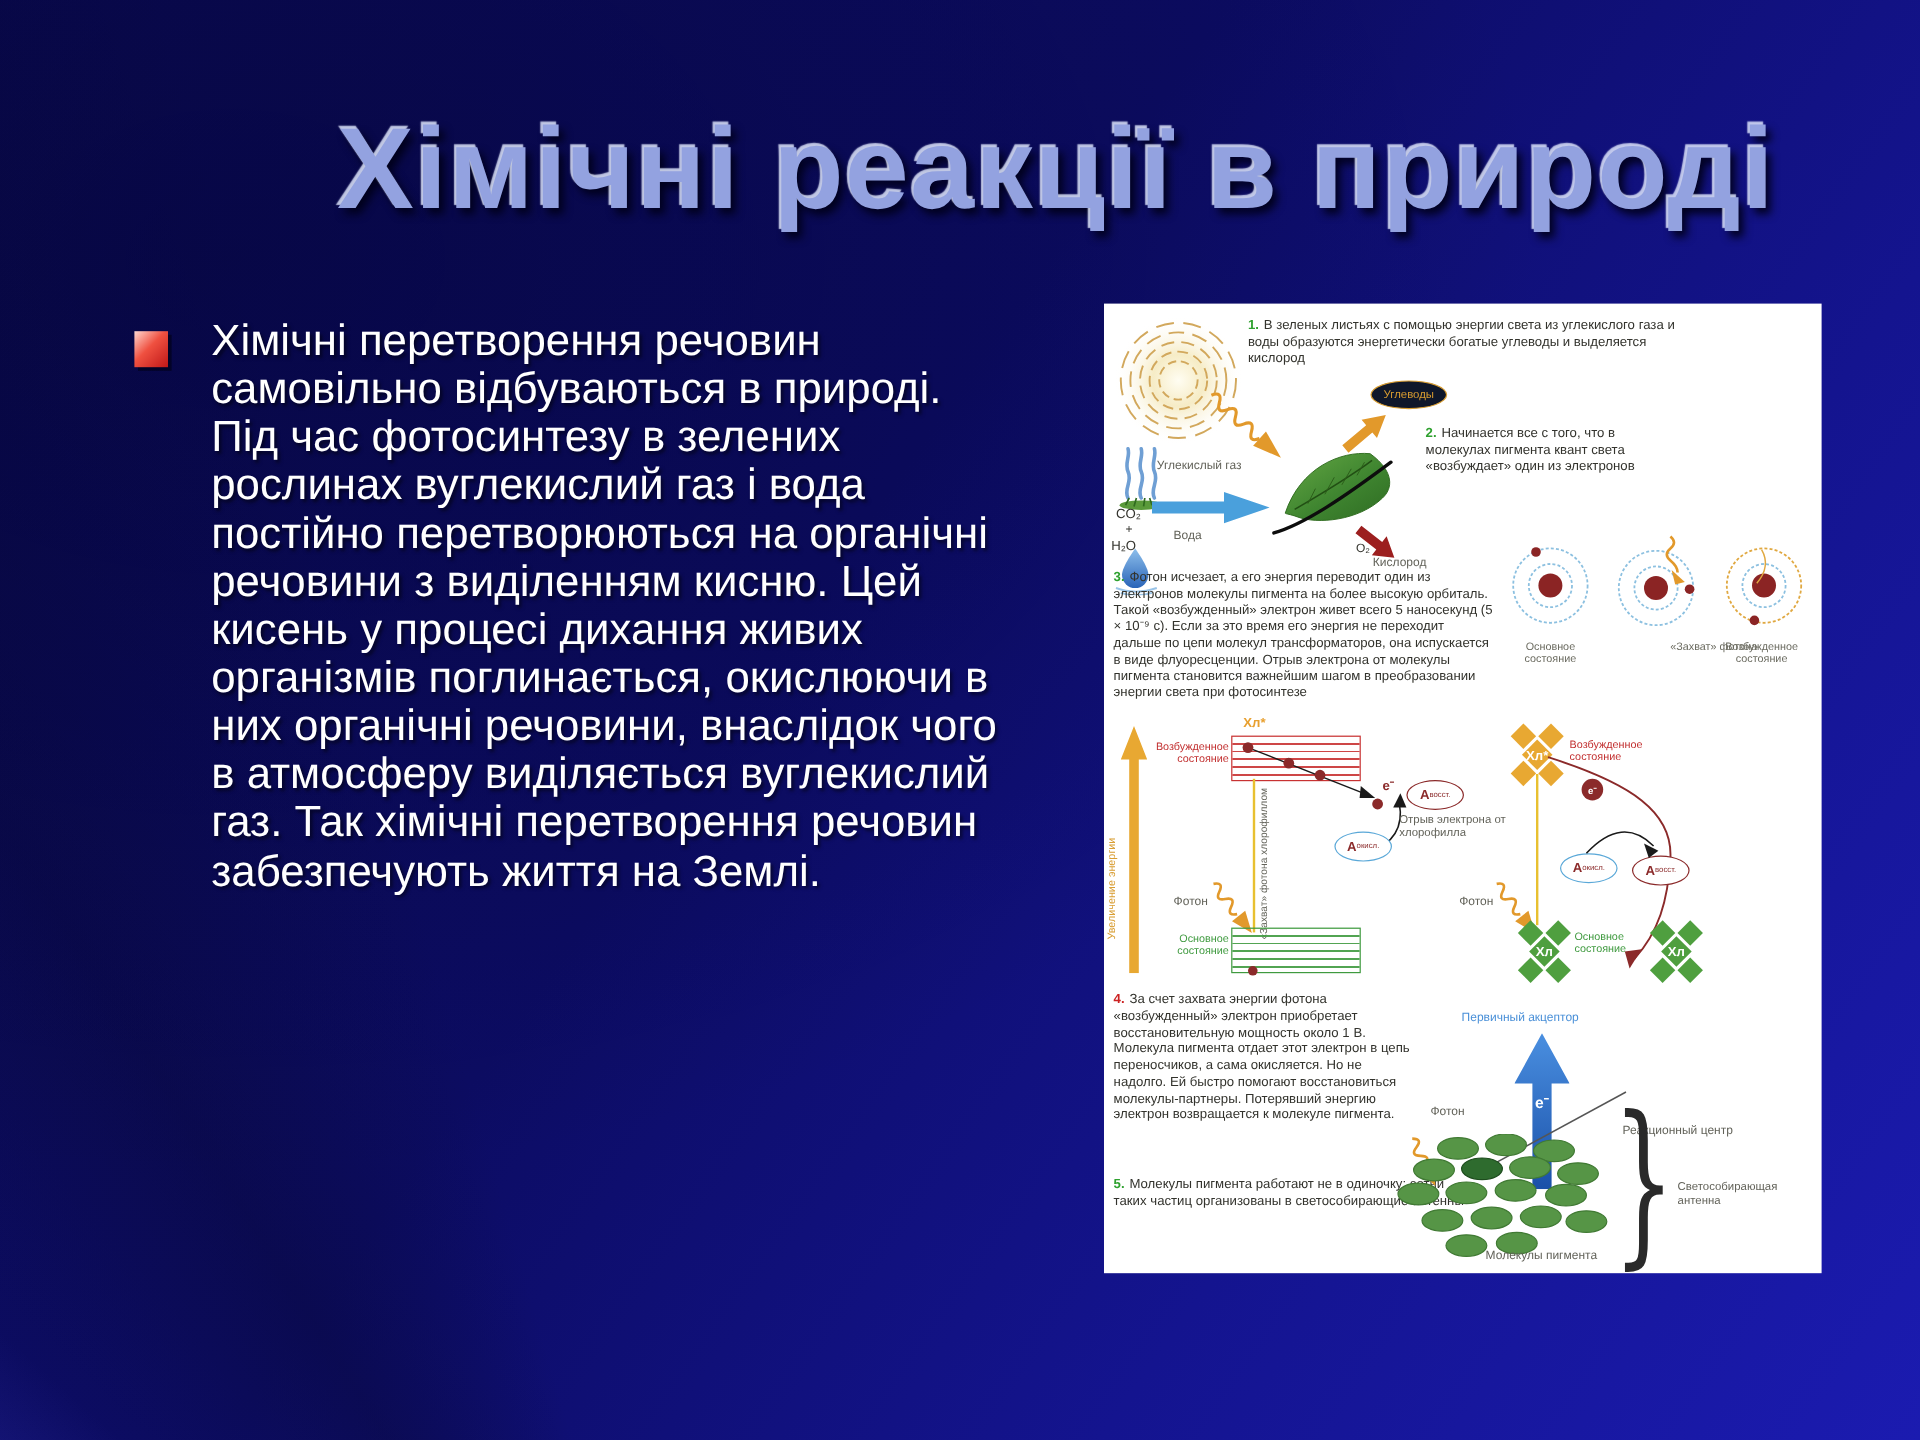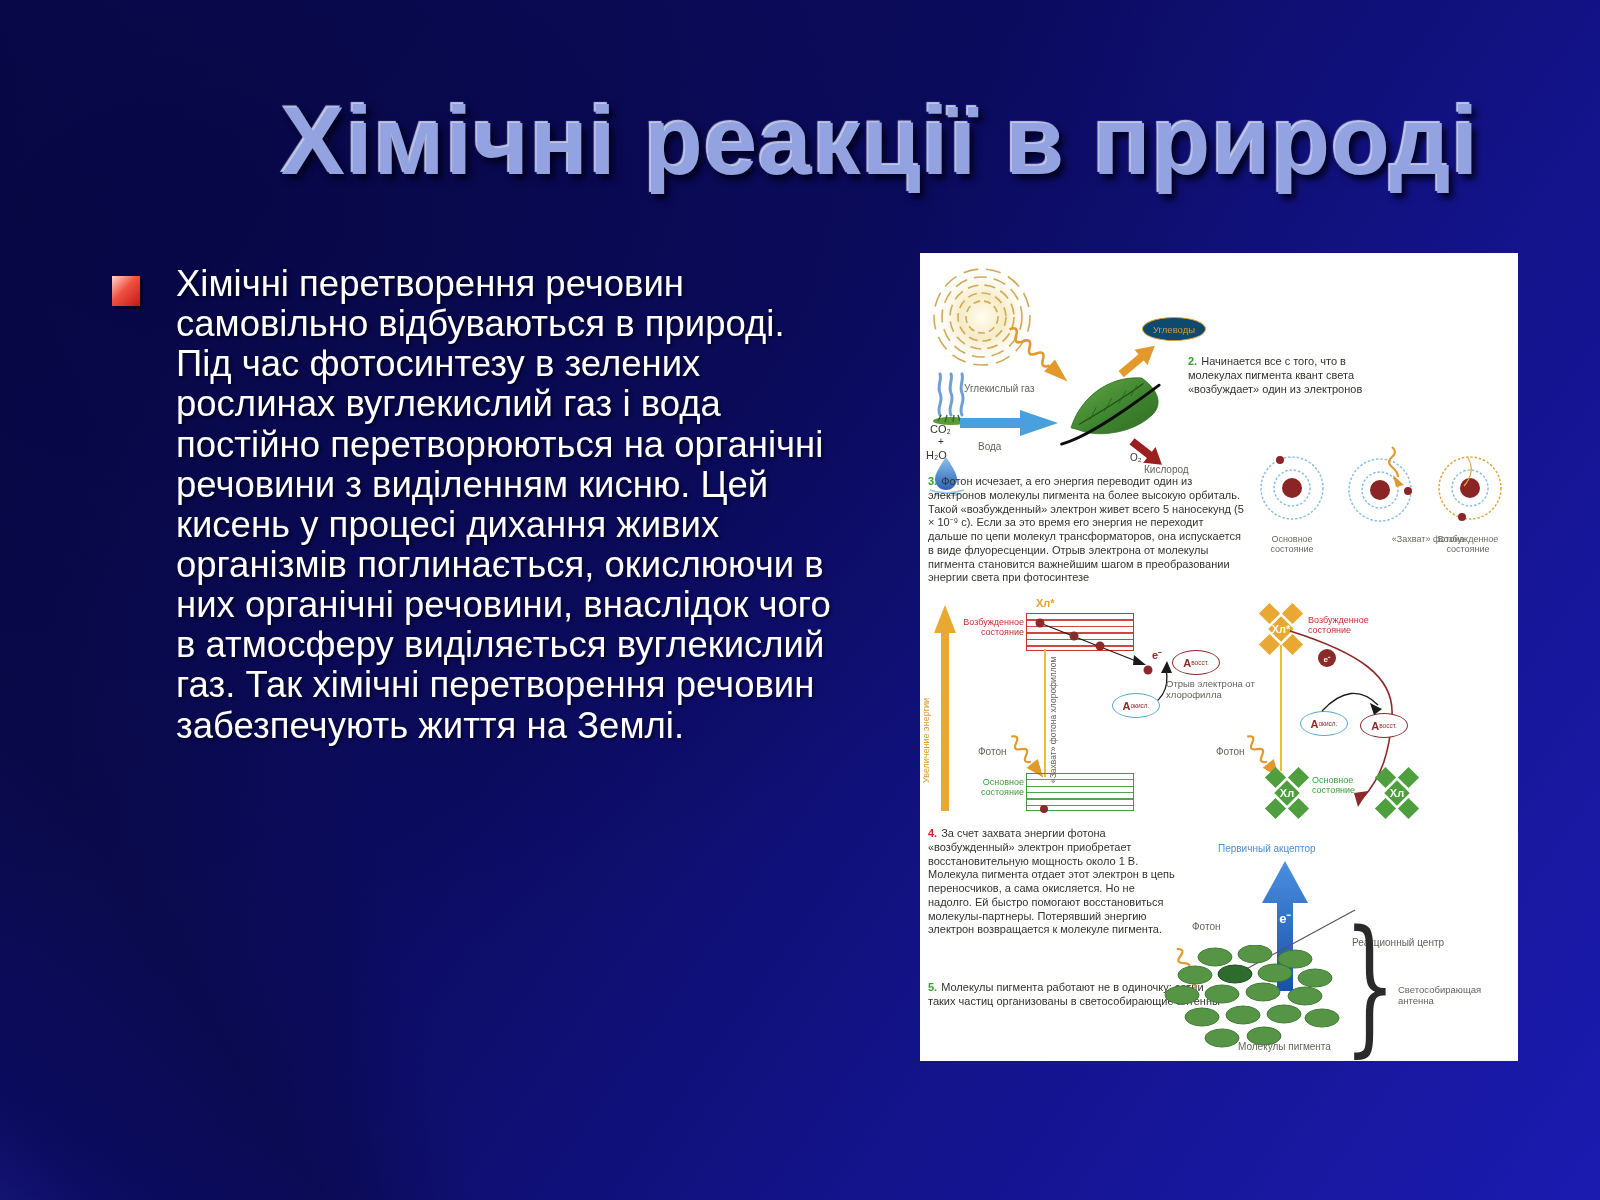--- a/index.html
+++ b/index.html
@@ -42,21 +42,21 @@
   .g{color:#2fa12f;} .r{color:#cc2222;}
   .lbl{position:absolute; font-size:10px; color:#63635a; line-height:1.15;}
   .lbl9{position:absolute; font-size:9px; color:#63635a; line-height:1.12;}
   .orange{color:#d89c30;} .blue{color:#4a90d8;} .maroon{color:#8b2a2a;}
   .redlbl{color:#c23030;} .greenlbl{color:#3f9a3f;}
   .bold{font-weight:bold;}
   .vtext{writing-mode:vertical-rl; transform:rotate(180deg);}
   .oval{
     position:absolute; border:1.4px solid #d89c30; border-radius:50%;
     color:#d89c30; font-size:9.5px; display:flex; align-items:center; justify-content:center;
-    background:#0c4a6e;
+    background:#0f172a;
   }
   .aoval{
     position:absolute; width:46px; height:23px; border-radius:50%; background:#fff;
     display:flex; align-items:center; justify-content:center;
     font-size:11px; color:#8b2a2a; font-weight:bold;
   }
   .aoval sub{font-size:6.5px; font-weight:normal;}
   .aoval.ox{border:1.6px solid #5aa8d8;}
   .aoval.red{border:1.6px solid #8b2a2a;}
   .hatch{position:absolute; width:106px; height:36px;}
@@ -100,20 +100,23 @@
       <circle cx="56" cy="56" r="54" fill="url(#sung)"></circle>
       <g stroke="#d2a85c" fill="none" stroke-width="1.6">
         <circle cx="56" cy="56" r="16" stroke-dasharray="7 4"></circle>
         <circle cx="56" cy="56" r="24" stroke-dasharray="9 5"></circle>
         <circle cx="56" cy="56" r="32" stroke-dasharray="11 6"></circle>
         <circle cx="56" cy="56" r="40" stroke-dasharray="13 7"></circle>
         <circle cx="56" cy="56" r="48" stroke-dasharray="15 8"></circle>
       </g>
     </svg>
 
+    <div class="step" style="left:120px;top:12px;width:372px;">
+      <span class="stepnum g">1.</span><span>В зеленых листьях с помощью энергии света из углекислого газа и воды образуются энергетически богатые углеводы и выделяется кислород</span>
+    </div>
 
     <svg class="abs" style="left:88px;top:62px;transform:rotate(42deg);transform-origin:left center;" width="86" height="26" viewBox="0 0 86 26">
       <path d="M2,13 q4.5,-9 9,0 t9,0 t9,0 t9,0 t9,0 t9,0" stroke="#e2992b" stroke-width="2.6" fill="none"></path>
       <polygon points="56,5 80,13 56,21" fill="#e2992b"></polygon>
     </svg>
 
     <div class="oval" style="left:222px;top:64px;width:62px;height:22px;">
       <span>Углеводы</span>
     </div>
 

